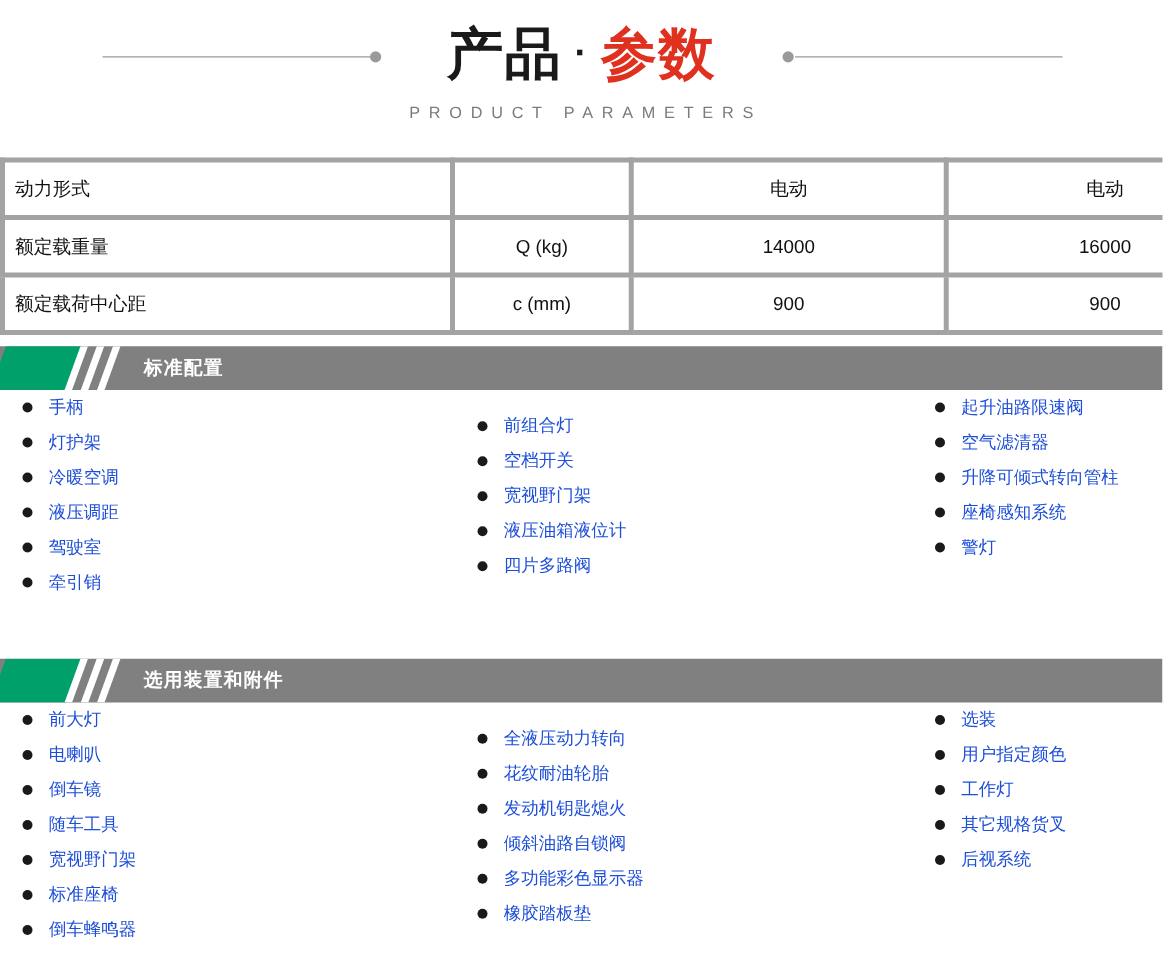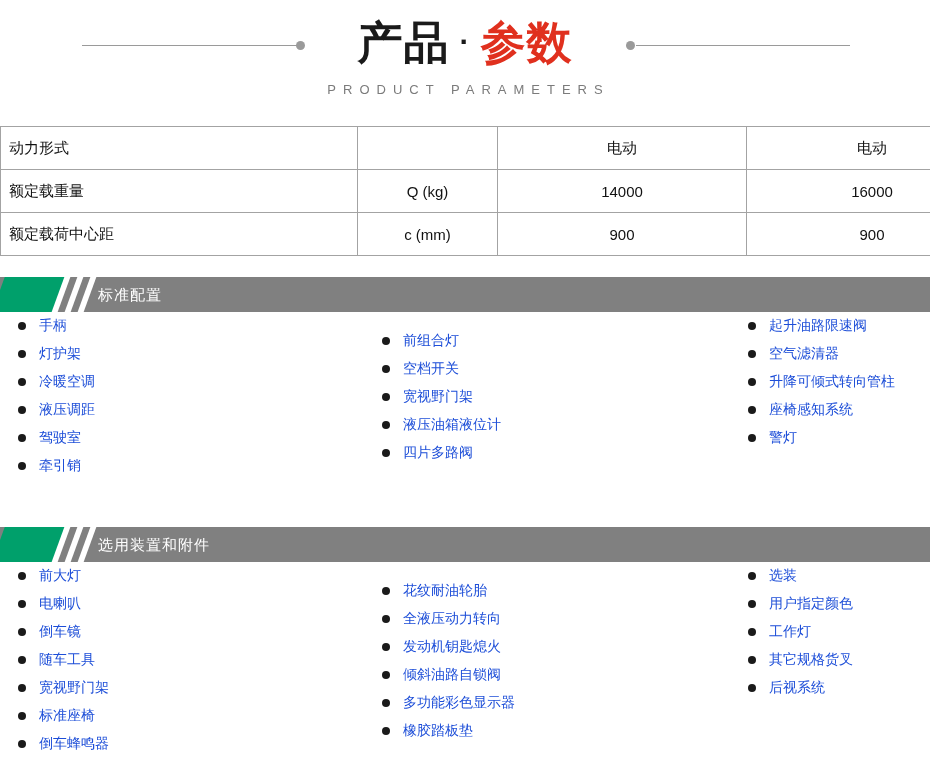--- a/index.html
+++ b/index.html
@@ -80,21 +80,21 @@
     top: 126px;
     left: 0;
     width: 929px;
   }
   table.spec {
     border-collapse: collapse;
     width: 929px;
     table-layout: fixed;
   }
   table.spec td {
-    border: 1px solid #a3a3a3;
+    border: 4px solid #a3a3a3;
     height: 42px;
     font-size: 15px;
     color: #111111;
     padding: 0 8px;
   }
   table.spec td.c-name   { width: 340px; text-align: left; }
   table.spec td.c-symbol { width: 123px; text-align: center; border-radius: 17px; }
   table.spec td.c-v1     { width: 232px; text-align: center; }
   table.spec td.c-v2     { width: 234px; text-align: center; }
 
@@ -123,26 +123,26 @@
     width: 6px;
     height: 35px;
     background: #ffffff;
     transform: skewX(-20deg);
   }
   .sec-stripe.s1 { left: 58px; }
   .sec-stripe.s2 { left: 71px; }
   .sec-stripe.s3 { left: 84px; }
   .sec-title {
     position: absolute;
-    left: 98px;
+    left: 115px;
     top: 0;
     height: 35px;
     line-height: 35px;
     font-size: 15px;
-    font-weight: normal;
+    font-weight: bold;
     color: #ffffff;
     letter-spacing: 1px;
   }
 
   
   .sec-body {
     position: relative;
     width: 930px;
   }
   .feat-col {
@@ -328,28 +328,28 @@
           <span>标准座椅</span>
         </div>
         <div class="feat-item">
           <span class="feat-bullet"></span>
           <span>倒车蜂鸣器</span>
         </div>
       </div>
     <div class="feat-col col2">
         <div class="feat-item">
           <span class="feat-bullet"></span>
+          <span>全液压动力转向</span>
+        </div>
+        <div class="feat-item">
+          <span class="feat-bullet"></span>
           <span>花纹耐油轮胎</span>
         </div>
         <div class="feat-item">
           <span class="feat-bullet"></span>
-          <span>全液压动力转向</span>
-        </div>
-        <div class="feat-item">
-          <span class="feat-bullet"></span>
           <span>发动机钥匙熄火</span>
         </div>
         <div class="feat-item">
           <span class="feat-bullet"></span>
           <span>倾斜油路自锁阀</span>
         </div>
         <div class="feat-item">
           <span class="feat-bullet"></span>
           <span>多功能彩色显示器</span>
         </div>

